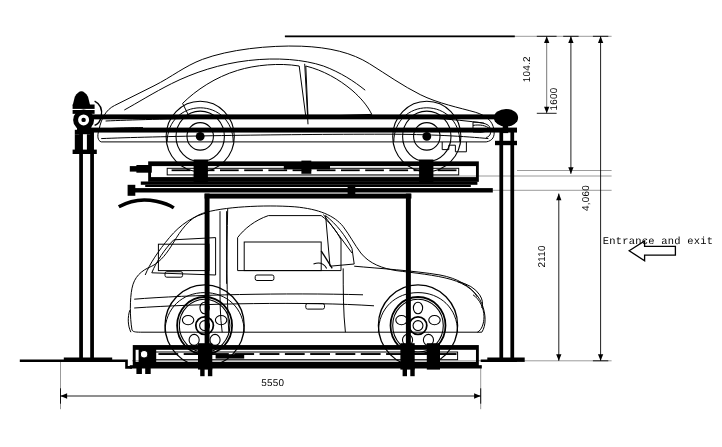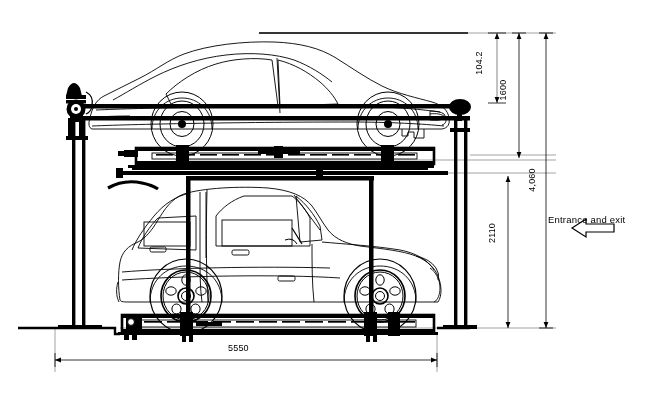--- a/index.html
+++ b/index.html
@@ -339,17 +339,17 @@
   </svg>
 
   <div class="lbl vlbl" style="left:462px;top:58px;width:34px;text-align:center;">104.2</div>
 
   <div class="lbl vlbl" style="left:486px;top:85px;width:34px;text-align:center;">1600</div>
 
   <div class="lbl vlbl" style="left:512px;top:175px;width:40px;text-align:center;">4,060</div>
 
   <div class="lbl vlbl" style="left:475px;top:228px;width:34px;text-align:center;">2110</div>
 
-  <div class="lbl" style="left:228px;top:343px;width:40px;">5550</div>
-
-  <div class="lbl entrance-text" style="left:548px;top:214px;">Entrance and exit</div>
+  <div class="lbl" style="left:228px;top:343px;width:40px;text-align:center;">5550</div>
+
+  <div class="lbl entrance-text" style="left:548px;top:214px;font-family:Liberation Mono, monospace;">Entrance and exit</div>
 
 </div>
 
 </body></html>

